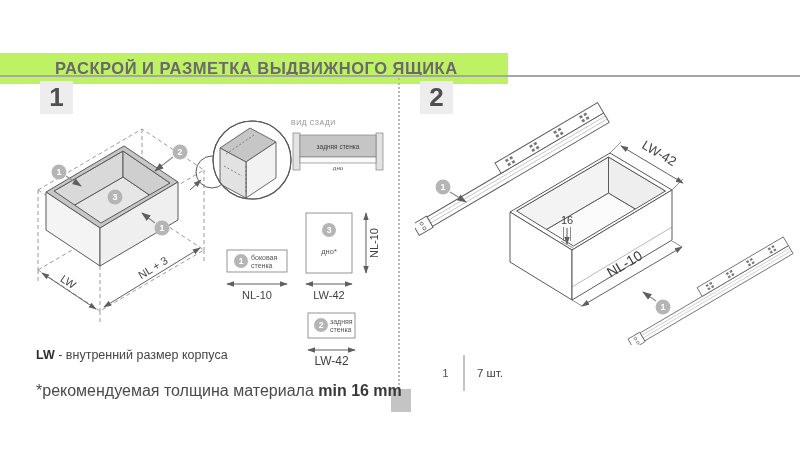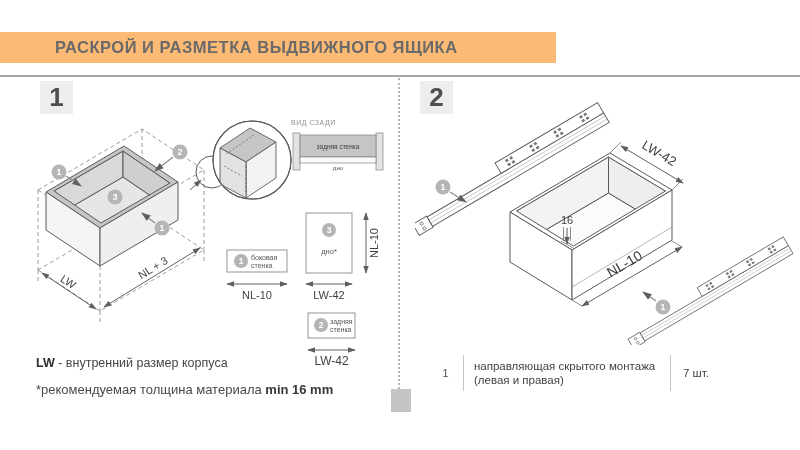--- a/index.html
+++ b/index.html
@@ -1,33 +1,33 @@
 <!DOCTYPE html>
 <html><head>
 <meta charset="utf-8">
 <style>
   html,body{margin:0;padding:0;background:#fff;}
   .canvas{position:relative;width:800px;height:450px;background:#fff;overflow:hidden;
           font-family:"Liberation Sans","DejaVu Sans",sans-serif;color:#444;}
   .abs{position:absolute;}
   
-  .header-band{position:absolute;left:0;top:32px;width:556px;height:31px;background:#fdba74;}
+  .header-band{position:absolute;left:0;top:53px;width:508px;height:31px;background:#bef264;}
   .header-band h1{margin:0;padding-left:55px;line-height:31px;font-size:16.5px;font-weight:bold;
                   color:#6a6a6a;letter-spacing:.5px;}
   .header-rule{position:absolute;left:0;top:75px;width:800px;height:2px;background:#a6a6a6;}
   
   .badge{position:absolute;top:81px;width:33px;height:33px;background:#ededed;color:#4f4f4f;
          font-size:26px;font-weight:bold;text-align:center;line-height:33px;}
   
   .v-divider{position:absolute;left:398px;top:78px;height:311px;width:0;border-left:2px dotted #b7b7b7;}
   .divider-block{position:absolute;left:391px;top:389px;width:20px;height:23px;background:#c4c4c4;}
   
-  .legend{position:absolute;left:36px;top:356px;font-size:12.5px;color:#454545;line-height:15.5px;}
+  .legend{position:absolute;left:36px;top:348px;font-size:12.5px;color:#454545;line-height:15.5px;}
   .legend b{color:#2e2e2e;}
-  .legend .lg-note{font-size:13px;margin-top:10px;color:#4a4a4a;}
+  .legend .lg-note{font-size:16px;margin-top:19px;color:#4a4a4a;}
   .legend .lg-note b{font-weight:600;color:#383838;}
   
   .parts{position:absolute;left:428px;top:354px;display:flex;align-items:center;height:38px;}
   .parts-index{width:35px;text-align:center;font-size:11.5px;color:#555;}
   .parts-sep{width:1px;height:36px;background:#c4c4c4;}
   .parts-name{padding:0 10px;font-size:11.5px;line-height:14px;color:#424242;width:186px;}
   .parts-qty{padding-left:12px;font-size:11.5px;color:#424242;}
   svg{overflow:hidden;}
   svg text{font-family:"Liberation Sans","DejaVu Sans",sans-serif;}
 </style>
@@ -258,21 +258,17 @@
     <g>
       <line x1="241" y1="206" x2="228" y2="197" stroke="#8c8c8c" stroke-width="1.2" marker-end="url(#arr2)"></line>
       <circle cx="248" cy="212" r="7.5" fill="#b5b5b5"></circle>
       <text x="248" y="215.4" text-anchor="middle" font-size="9" font-weight="bold" fill="#fff">1</text>
     </g>
   </svg>
 
   <div class="parts">
     <div class="parts-index">1</div>
     <div class="parts-sep"></div>
-    <div class="parts-name">
-      <div>направляющая скрытого монтажа</div>
-      <div>(левая и правая)</div>
-    </div>
     <div class="parts-sep"></div>
     <div class="parts-qty">7 шт.</div>
   </div>
 
 </div>
 
 </body></html>

